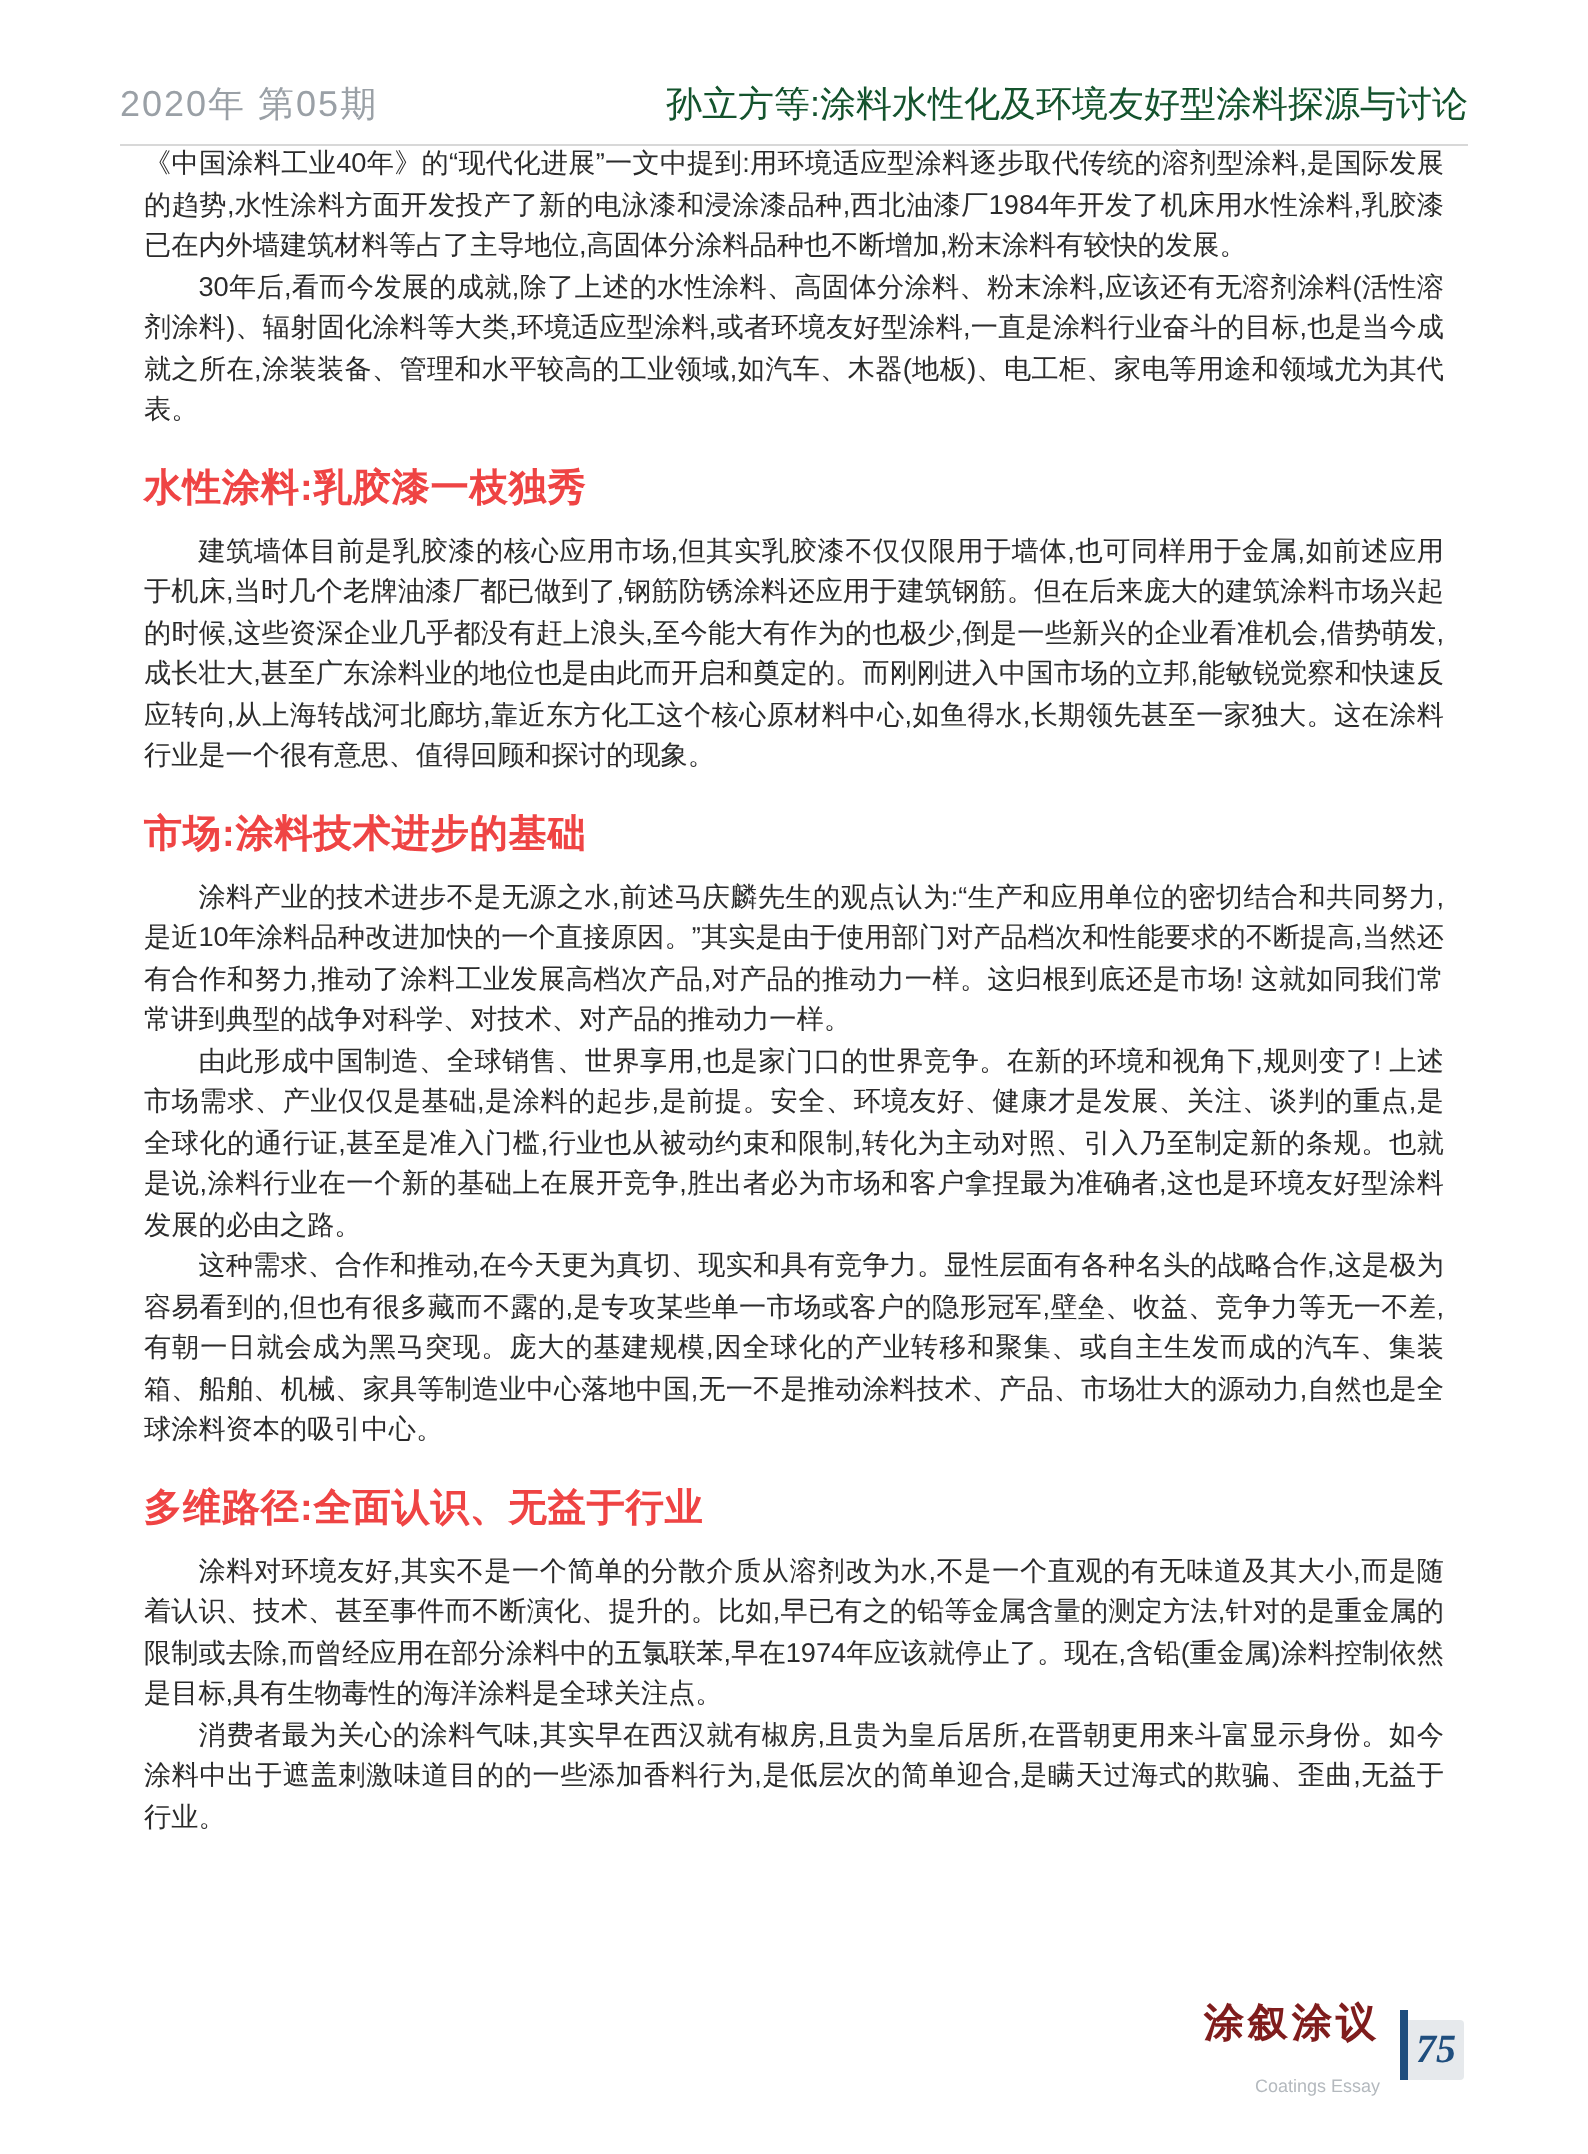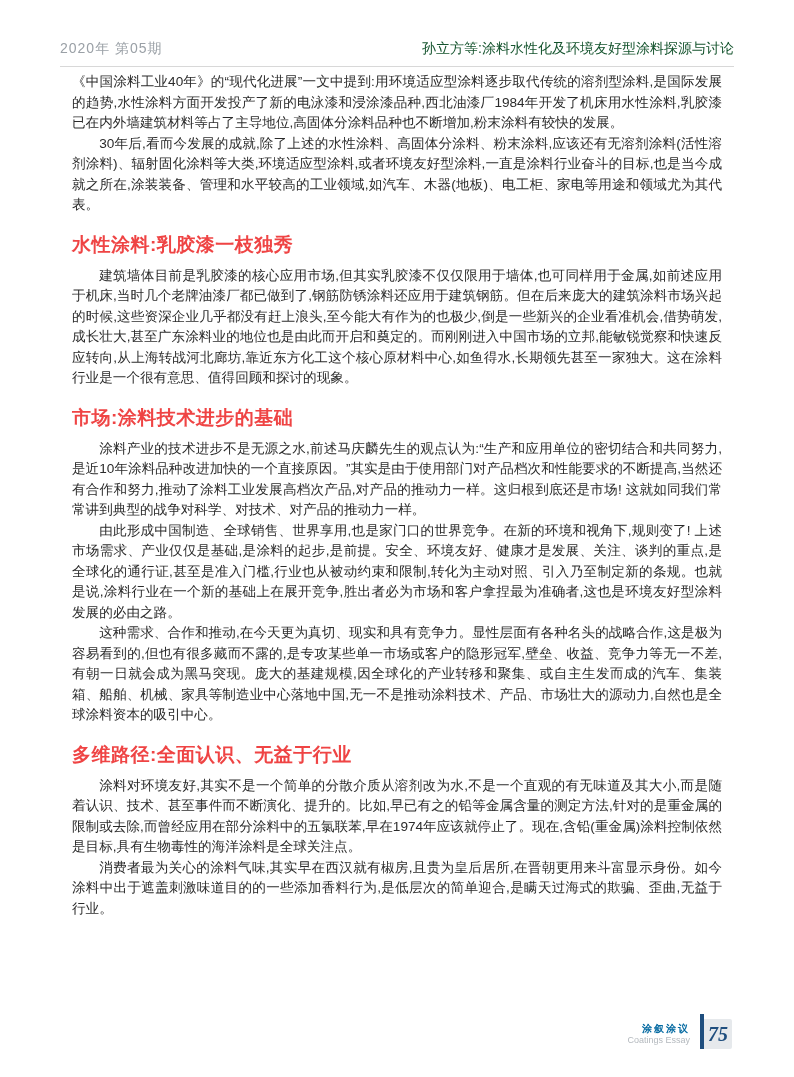--- a/index.html
+++ b/index.html
@@ -11,21 +11,21 @@
     font-family:"Liberation Sans", sans-serif;
     color:#2b2b2b;
     box-sizing:border-box;
     overflow:hidden;
   }
   .page-header{
     position:absolute;top:40px;left:60px;right:60px;
     display:flex;justify-content:space-between;align-items:flex-end;
     padding-bottom:8px;
     border-bottom:1px solid #d8d8d8;
-    font-size:14px;
+    font-size:18px;
   }
   .issue{color:#9aa0a6;letter-spacing:1px;}
   .running-title{color:#14532d;}
   .content{
     position:absolute;top:72px;left:72px;right:72px;
     text-align:justify;
     font-size:13.6px;
     line-height:20.5px;
   }
   .para{margin:0;text-indent:2em;}
@@ -40,24 +40,24 @@
     letter-spacing:0.5px;
   }
   .page-footer{
     position:absolute;right:62px;bottom:28px;
     display:flex;align-items:center;
   }
   .footer-titles{
     text-align:right;margin-right:10px;line-height:1.1;
   }
   .footer-title-cn{
-    font-size:10px;font-weight:bold;color:#0369a1;letter-spacing:2px;
+    font-size:20px;font-weight:bold;color:#7f1d1d;letter-spacing:2px;text-align:center;
   }
   .footer-title-en{
-    font-size:9px;color:#b4b9be;margin-top:2px;
+    font-size:9px;color:#b4b9be;margin-top:16px;
   }
   .footer-pagebox{
     position:relative;
     width:32px;height:30px;
     background:#e6e9ec;
     border-radius:2px;
     display:flex;align-items:center;justify-content:center;
   }
   .footer-pagebox .bar{
     position:absolute;left:0;top:-5px;

